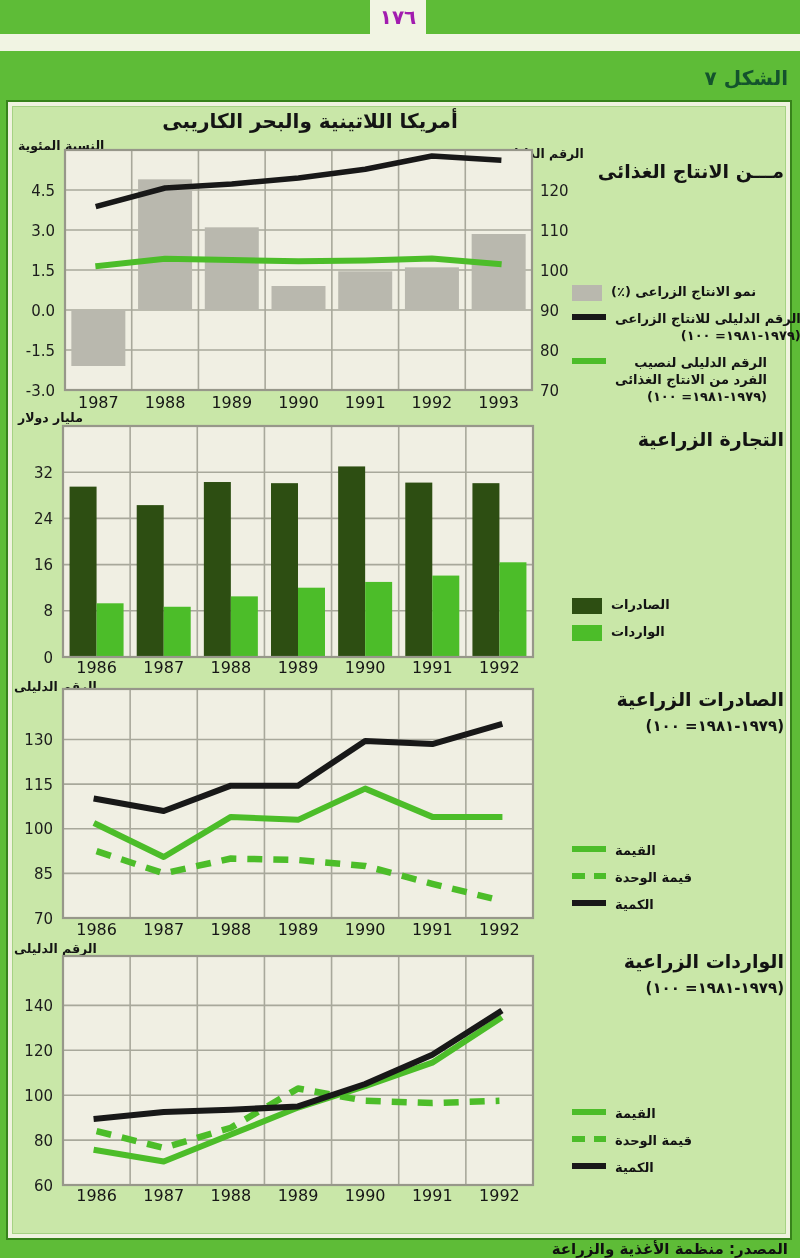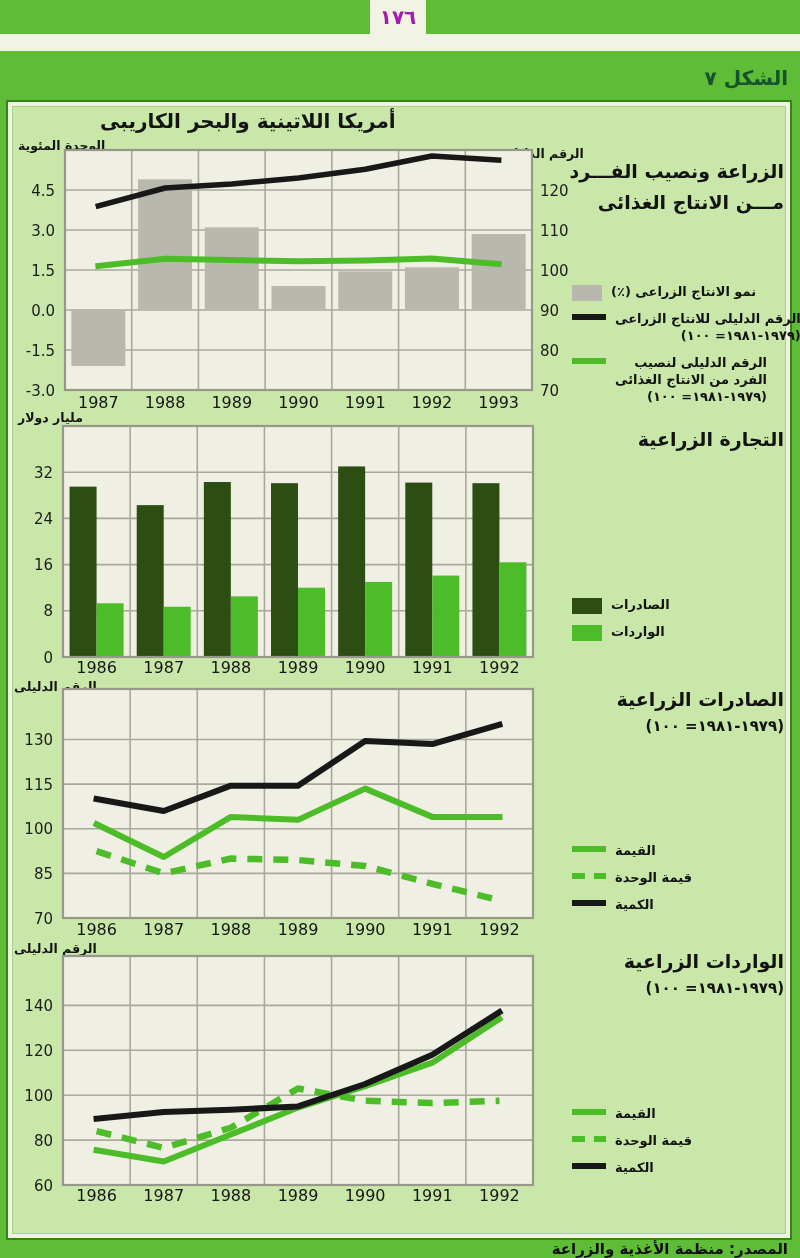--- a/index.html
+++ b/index.html
@@ -10,21 +10,21 @@
   }
   .abs{position:absolute;}
   .cream{background:#f1f4e3;}
   .page-tab{left:370px;top:0;width:56px;height:34px;display:flex;align-items:center;justify-content:center;
     font-size:20px;font-weight:700;color:#a21caf;}
   .stripe{left:0;top:34px;width:800px;height:17px;}
   .fig-label{right:12px;top:66px;font-size:20px;font-weight:700;color:#14532d;direction:rtl;}
   .panel{left:8px;top:102px;width:774px;height:1128px;
     background:#c9e7a8;border:4px solid #f0f3e0;outline:2px solid #37831b;
     box-shadow:inset 0 0 0 1px #a6d284;}
-  .main-title{left:100px;top:109px;width:420px;text-align:left;font-size:20px;font-weight:700;color:#141414;direction:rtl;}
+  .main-title{left:100px;top:109px;width:420px;text-align:center;font-size:20px;font-weight:700;color:#141414;direction:rtl;}
   .axis-label{font-size:12.5px;font-weight:700;color:#141414;direction:rtl;white-space:nowrap;}
   .side-title{direction:rtl;text-align:right;color:#131313;}
   .side-title .t{font-size:19px;font-weight:700;line-height:1.62;white-space:nowrap;}
   .side-title .sub{font-size:15px;font-weight:700;line-height:1.5;white-space:nowrap;}
   .legend{direction:ltr;}
   .legend .row{display:flex;align-items:flex-start;margin-bottom:10px;}
   .legend .sw{flex:0 0 auto;margin-right:9px;margin-top:3px;}
   .legend .sw.box{width:30px;height:16px;margin-top:1px;}
   .legend .sw.line{width:34px;height:6px;}
   .legend .lbl{direction:rtl;text-align:right;font-size:13px;font-weight:700;color:#131313;line-height:1.3;white-space:nowrap;}
@@ -38,21 +38,21 @@
 <div class="abs cream page-tab">
   <span>١٧٦</span>
 </div>
 <div class="abs cream stripe"></div>
 
 <div class="abs fig-label">الشكل ٧</div>
 
 <div class="abs panel"></div>
 
 <div class="abs main-title">أمريكا اللاتينية والبحر الكاريبى</div>
-<div class="abs axis-label" style="left:18px;top:138px">الوحدة المئوية</div>
+<div class="abs axis-label" style="left:18px;top:138px">النسبة المئوية</div>
 <div class="abs axis-label" style="left:501px;top:146px">الرقم الدليلى</div>
 <svg class="abs" style="left:15px;top:145px" width="570" height="272">
     <rect x="50" y="5" width="467" height="240" fill="#f0efe3"></rect>
     <line x1="116.71428571428571" y1="5" x2="116.71428571428571" y2="245" stroke="#a8a89b" stroke-width="1.6"></line>
     <line x1="183.42857142857142" y1="5" x2="183.42857142857142" y2="245" stroke="#a8a89b" stroke-width="1.6"></line>
     <line x1="250.1428571428571" y1="5" x2="250.1428571428571" y2="245" stroke="#a8a89b" stroke-width="1.6"></line>
     <line x1="316.85714285714283" y1="5" x2="316.85714285714283" y2="245" stroke="#a8a89b" stroke-width="1.6"></line>
     <line x1="383.57142857142856" y1="5" x2="383.57142857142856" y2="245" stroke="#a8a89b" stroke-width="1.6"></line>
     <line x1="450.2857142857142" y1="5" x2="450.2857142857142" y2="245" stroke="#a8a89b" stroke-width="1.6"></line>
     <line x1="50" y1="45" x2="517" y2="45" stroke="#a8a89b" stroke-width="1.6"></line>
@@ -84,21 +84,20 @@
     <text x="525" y="250.5" text-anchor="start" class="tick">70</text>
     <text x="83.35714285714286" y="263" text-anchor="middle" class="cat">1987</text>
     <text x="150.07142857142856" y="263" text-anchor="middle" class="cat">1988</text>
     <text x="216.78571428571428" y="263" text-anchor="middle" class="cat">1989</text>
     <text x="283.5" y="263" text-anchor="middle" class="cat">1990</text>
     <text x="350.21428571428567" y="263" text-anchor="middle" class="cat">1991</text>
     <text x="416.9285714285714" y="263" text-anchor="middle" class="cat">1992</text>
     <text x="483.6428571428571" y="263" text-anchor="middle" class="cat">1993</text>
   </svg>
 <div class="abs side-title" style="right:16px;top:156px">
-    <div class="t">الزراعة ونصيب الفـــرد</div>
     <div class="t">مـــن الانتاج الغذائى</div>
   </div>
 <div class="abs legend" style="left:572px;top:284px;width:218px">
     <div class="row">
       <span class="sw box" style="background: rgb(185, 184, 174);"></span>
       <div class="lbl">
         <div>نمو الانتاج الزراعى (٪)</div>
       </div>
     </div>
     <div class="row">

